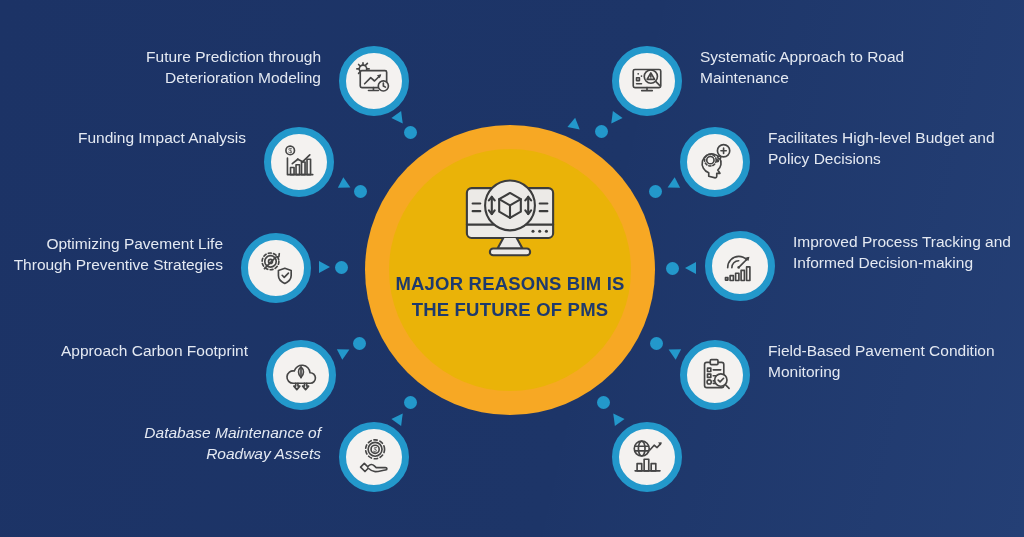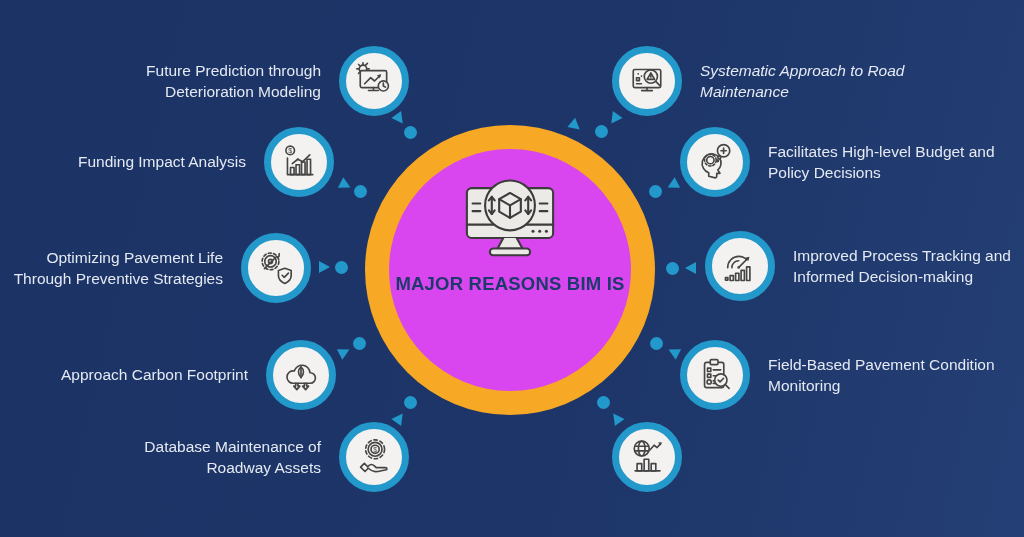--- a/index.html
+++ b/index.html
@@ -13,31 +13,31 @@
     background:linear-gradient(103deg,#1c3366 0%,#1d3568 58%,#24407607 58%,#243f75 100%);
     background-color:#1d3568;
   }
   
   .center-ring{
     position:absolute;left:365px;top:125px;width:290px;height:290px;
     border-radius:50%;background:#f7a824;
   }
   .center-inner{
     position:absolute;left:24px;top:24px;width:242px;height:242px;
-    border-radius:50%;background:#d946ef;
+    border-radius:50%;background:#eab308;
     display:flex;flex-direction:column;align-items:center;
     padding-top:20px;box-sizing:border-box;
   }
   .center-title{
     margin-top:6px;font-weight:bold;font-size:18.5px;line-height:1.42;
     color:#1e3a6d;text-align:center;letter-spacing:.2px;
   }
   .center-title span{display:block;}
   
-  .item{position:absolute;display:flex;align-items:center;gap:18px;}
+  .item{position:absolute;display:flex;gap:18px;}
   .item .label{
     font-size:15.5px;color:#e4e9f2;line-height:1.38;font-weight:400;
   }
   .item.left .label{text-align:right;}
   .item .label.nowrap{white-space:nowrap;width:auto;}
   .icon-circle{
     width:70px;height:70px;border-radius:50%;
     background:#f4f2f0;border:7px solid #2398cb;
     box-sizing:border-box;flex:0 0 auto;
     display:flex;align-items:center;justify-content:center;
@@ -74,20 +74,21 @@
             <circle cx="55" cy="38" r="26" fill="#eceae7"></circle>
             <path d="M55 25l11.3 6.5v13L55 51l-11.3-6.5v-13z"></path>
             <path d="M43.7 31.5L55 38l11.3-6.5M55 38v13"></path>
             <path d="M36 29v18M74 29v18"></path>
             <path d="M36 29l-3 3.8M36 29l3 3.8M36 47l-3-3.8M36 47l3-3.8M74 29l-3 3.8M74 29l3 3.8M74 47l-3-3.8M74 47l3-3.8"></path>
           </g>
         </svg>
       </span>
       <div class="center-title">
         <span>MAJOR REASONS BIM IS</span>
+        <span>THE FUTURE OF PMS</span>
       </div>
     </div>
   </div>
 
   <div class="item left" style="top:46px;right:615px;">
     <div class="label" style="width:198px">Future Prediction through Deterioration Modeling</div>
     <div class="icon-circle">
       <svg viewBox="0 0 40 40" width="44" height="44">
         <g fill="none" stroke="#454545" stroke-width="1.5" stroke-linecap="round" stroke-linejoin="round">
           <circle cx="10" cy="9" r="3.4"></circle>
@@ -147,37 +148,37 @@
           <path d="M13 27.5a5.6 5.6 0 1 1 .9-11.1 7.3 7.3 0 0 1 14.3 1.6 4.6 4.6 0 1 1 .3 9.5z" fill="#f4f2f0"></path>
           <path d="M20 12.6c3 2.5 3 7 0 9.6-3-2.6-3-7.1 0-9.6z"></path>
           <path d="M20 13v9.4"></path>
           <path d="M15.2 27.5v2.6h-1.7l2.7 3.2 2.7-3.2h-1.7v-2.6"></path>
           <path d="M23.2 27.5v2.6h-1.7l2.7 3.2 2.7-3.2h-1.7v-2.6"></path>
         </g>
       </svg>
     </div>
   </div>
 
-  <div class="item left" style="top:422px;right:615px;">
+  <div class="item left" style="top:422px;right:615px;font-style:italic;">
     <div class="label" style="width:184px">Database Maintenance of Roadway Assets</div>
     <div class="icon-circle">
       <svg viewBox="0 0 40 40" width="44" height="44">
         <g fill="none" stroke="#454545" stroke-width="1.5" stroke-linecap="round" stroke-linejoin="round">
           <circle cx="21" cy="13" r="8.6" stroke-dasharray="3 2.6"></circle>
           <circle cx="21" cy="13" r="6.3"></circle>
           <circle cx="21" cy="13" r="3.7"></circle>
           <text x="21" y="15.2" font-size="6" text-anchor="middle" fill="#454545" stroke="none">$</text>
           <path d="M7.8 29.2l3.4-3.4 4 4-3.4 3.4z" fill="#f4f2f0"></path>
           <path d="M14.5 28.6c1.8-2.2 4-2.3 5.8-.6l1.7 1.6h8.3c1.9.1 1.9 2 .1 2.2-3.1.4-6.5 1.7-9.4 1.5-2.5-.2-4.6-1.6-6.5-3.3" fill="#f4f2f0"></path>
         </g>
       </svg>
     </div>
   </div>
 
-  <div class="item right" style="top:46px;left:612px;font-style:italic;">
+  <div class="item right" style="top:46px;left:612px;">
     <div class="icon-circle">
       <svg viewBox="0 0 40 40" width="44" height="44">
         <g fill="none" stroke="#454545" stroke-width="1.5" stroke-linecap="round" stroke-linejoin="round">
           <rect x="7.5" y="9.5" width="25" height="16.5" rx="1.5" fill="#f4f2f0"></rect>
           <path d="M20 26v2.8M15.2 28.8h9.6"></path>
           <circle cx="12" cy="13.5" r=".8" fill="#454545" stroke="none"></circle>
           <circle cx="15" cy="15.5" r=".8" fill="#454545" stroke="none"></circle>
           <rect x="10.5" y="17" width="2.6" height="2.6"></rect>
           <path d="M10.5 22.5h4.5"></path>
           <circle cx="23.5" cy="16" r="6" fill="#f4f2f0"></circle>

